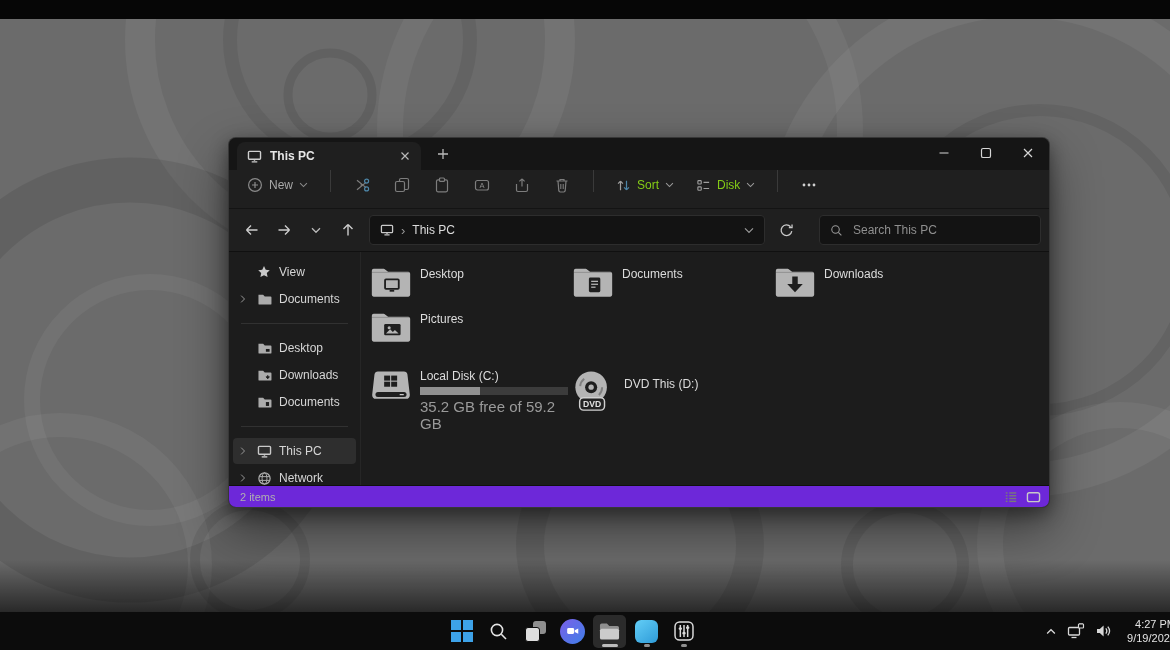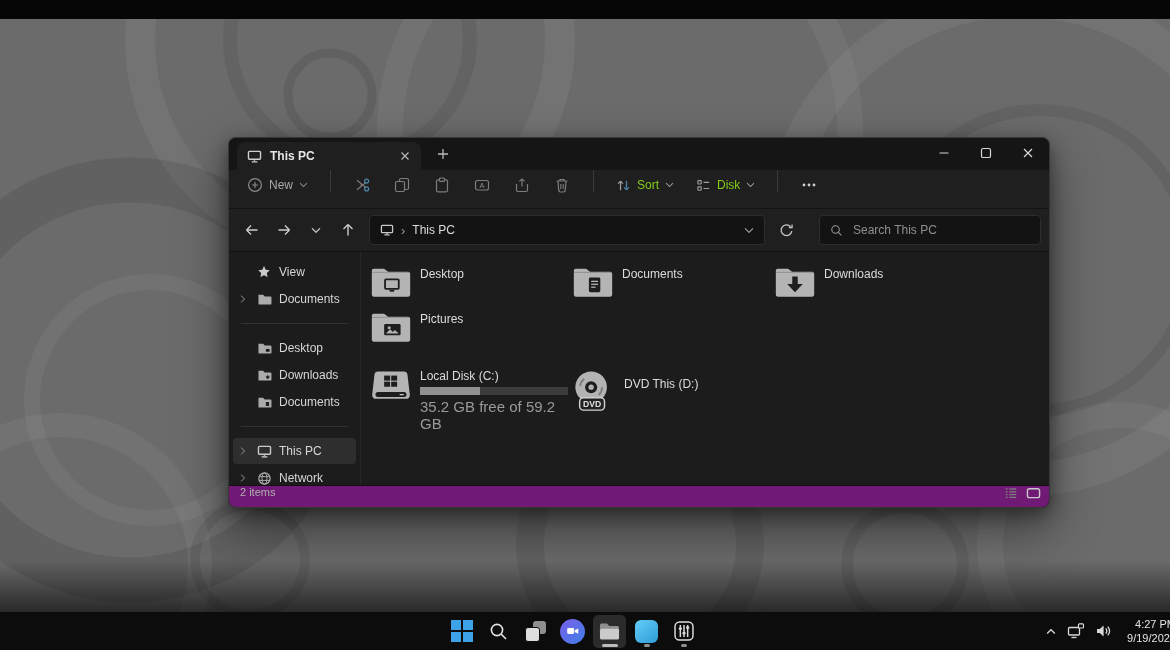--- a/index.html
+++ b/index.html
@@ -60,22 +60,22 @@
   .tile-label{font-size:12px;color:#dcdcdc;margin-top:1px}
   .drives{display:flex;margin-top:20px}
   .drive{display:flex;gap:8px;width:202px}
   .dinfo{display:flex;flex-direction:column}
   .dname{font-size:12px;color:#dcdcdc}
   .dbar{width:148px;height:8px;background:#3c3c3c;margin:4px 0 3px;overflow:hidden}
   .dbar i{display:block;height:100%;background:#909090}
   .dfree{font-size:15px;color:#9a9a9a}
   .dvd-label{font-size:12px;color:#dcdcdc;margin-top:8px}
   
-  .statusbar{height:21px;flex:none;background:#701a75;border-top:1px solid #101010;
-       display:flex;align-items:flex-start}
+  .statusbar{height:21px;flex:none;background:#6d28d9;border-top:1px solid #101010;
+       display:flex;align-items:center}
   .status-count{font-size:11px;color:#b0b0b0;margin-left:11px}
   .status-right{margin-left:auto;margin-right:8px;display:flex;gap:8px;align-items:center}
   
   .taskbar{position:absolute;left:0;bottom:0;width:100%;height:38px;background:#0c0c0c}
   .tb-apps{position:absolute;left:445px;top:0;height:100%;display:flex;align-items:center;gap:4px}
   .app{width:33px;height:33px;border-radius:5px;display:flex;align-items:center;justify-content:center;position:relative}
   .app.active{background:#2b2b2b}
   .ind{position:absolute;bottom:1px;left:50%;transform:translateX(-50%);height:3px;width:6px;border-radius:2px;background:#8f8f8f}
   .app.active .ind{width:16px;background:#bdbdbd}
   .winlogo{display:grid;grid-template-columns:10px 10px;grid-template-rows:10px 10px;gap:2px}

